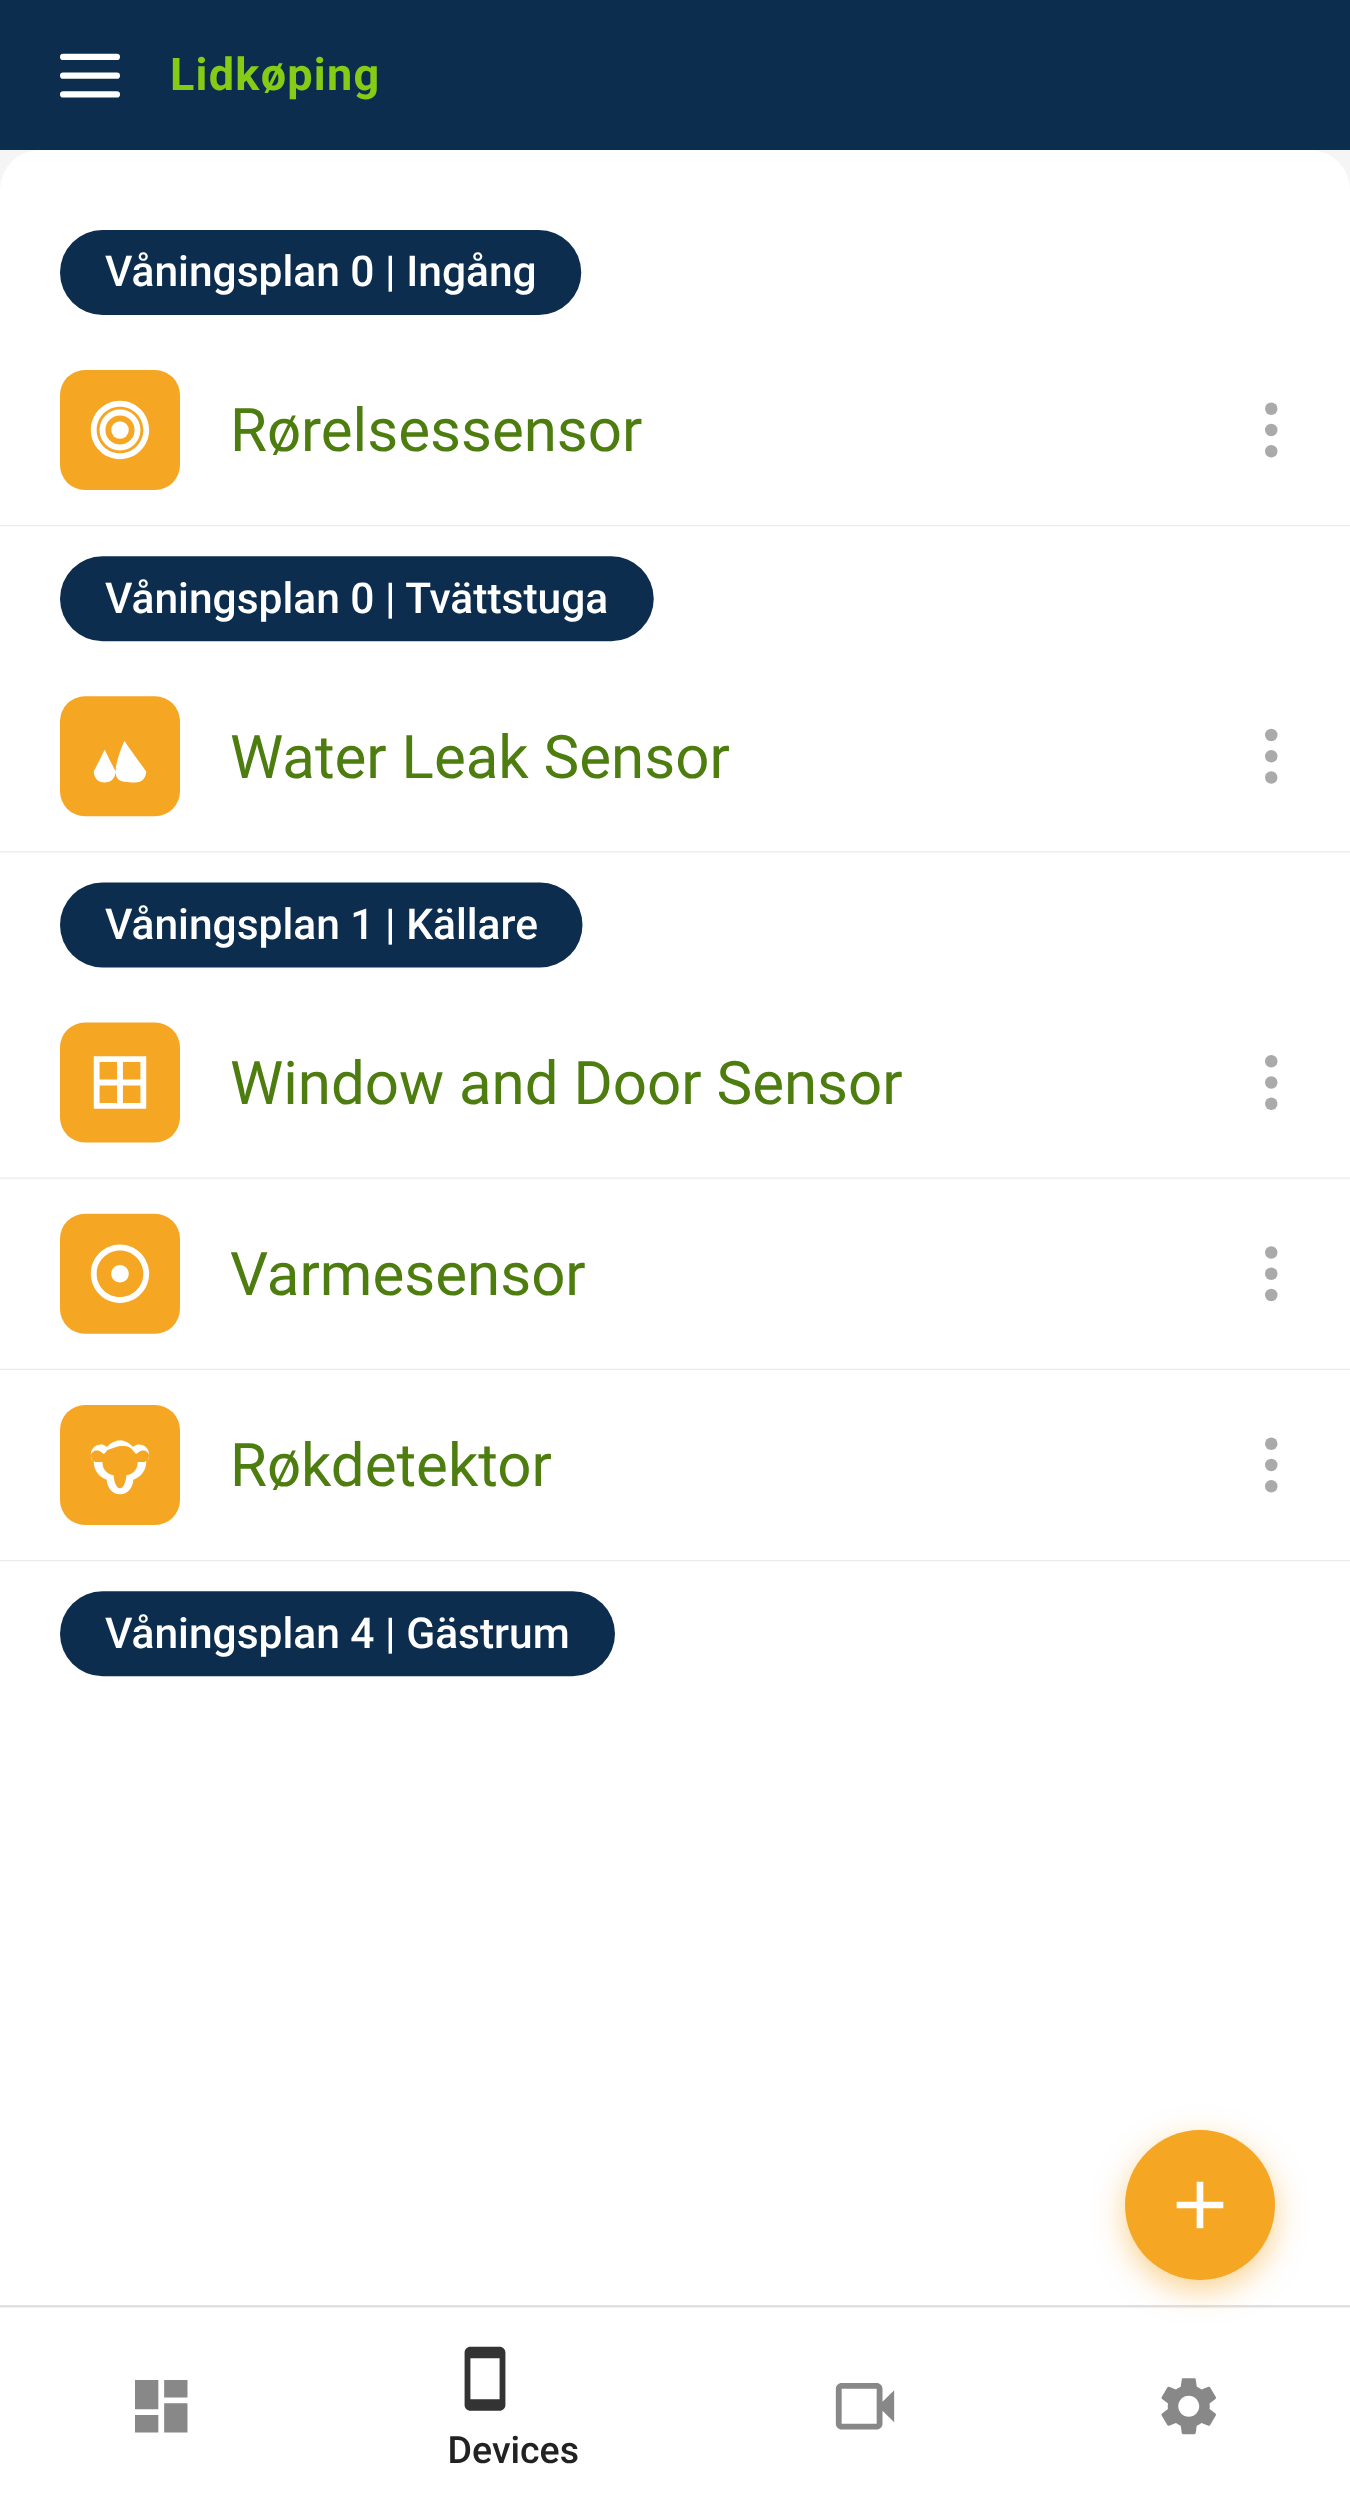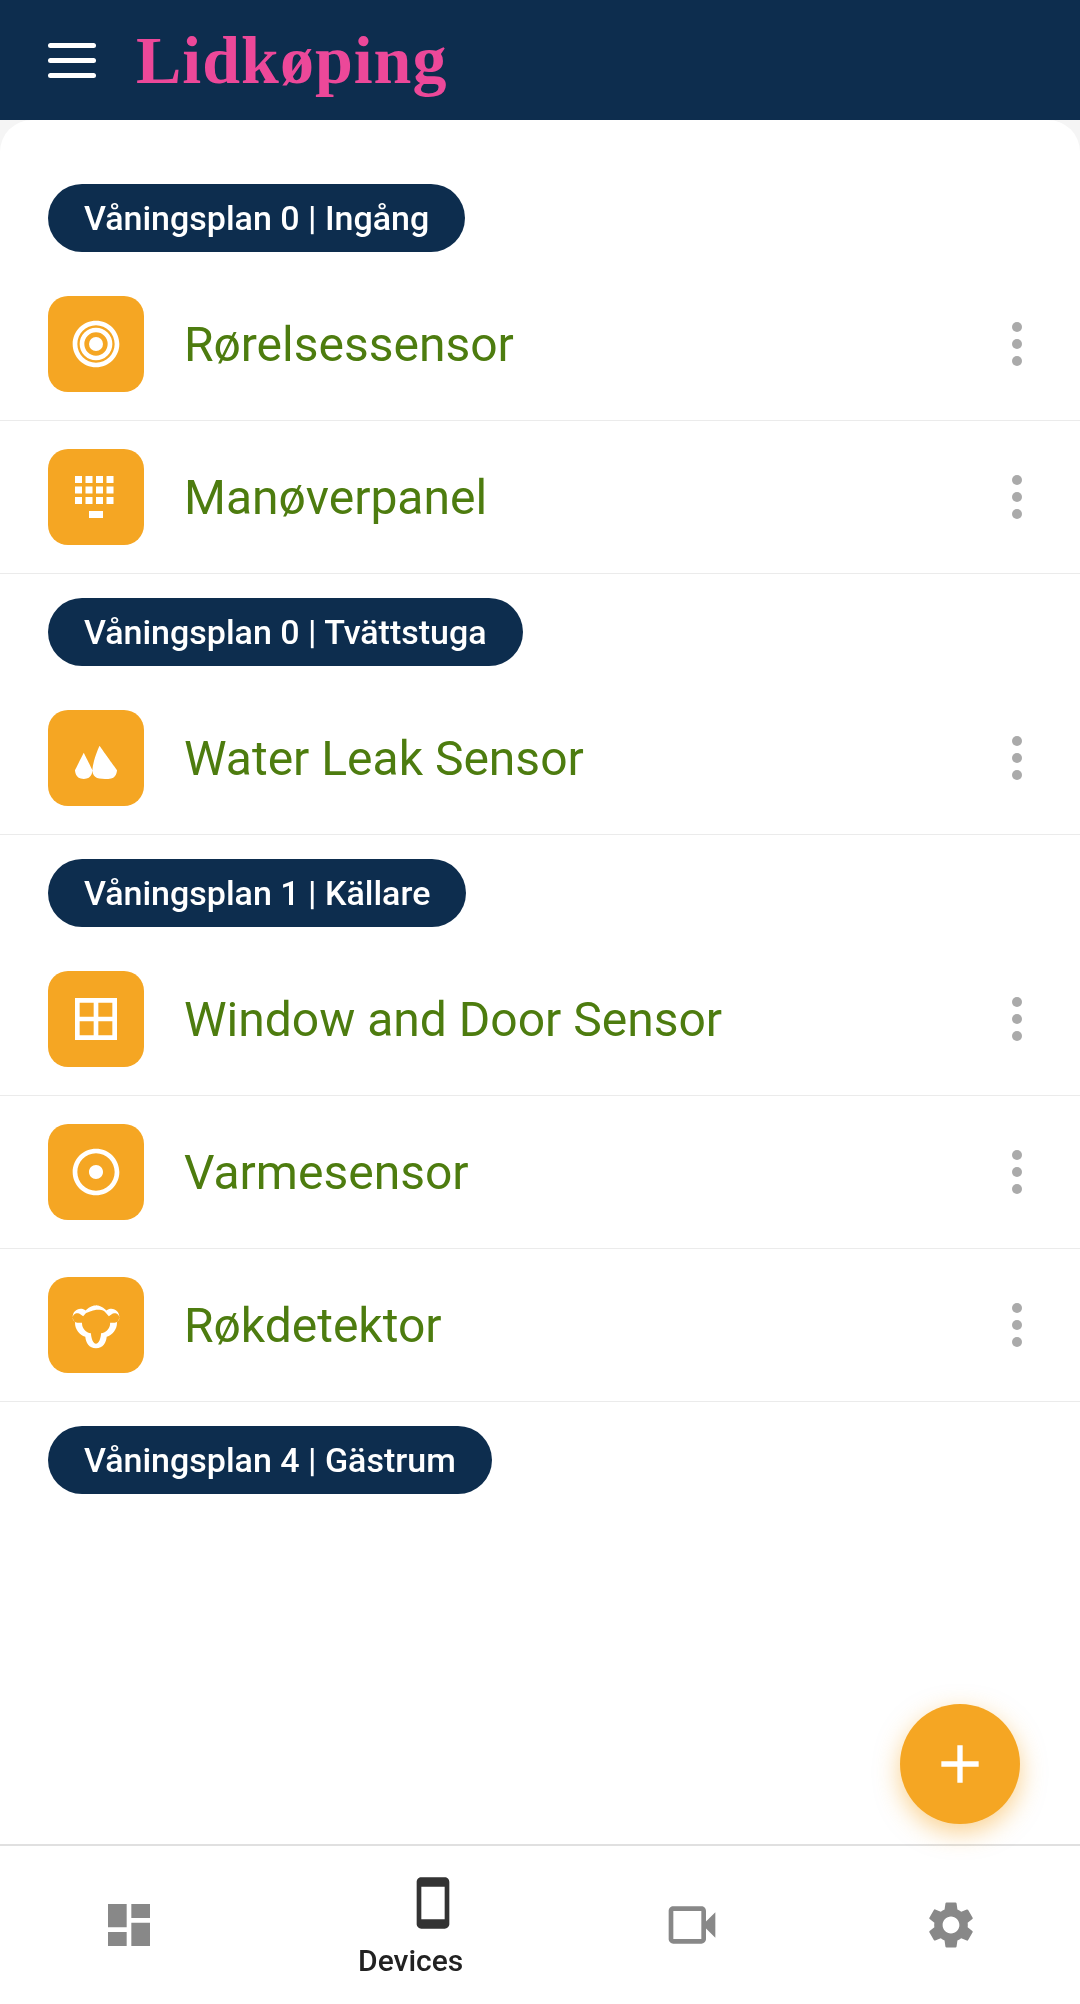--- a/index.html
+++ b/index.html
@@ -30,25 +30,24 @@
       cursor: pointer;
     }
     .hamburger-icon span {
       display: block;
       width: 48px;
       height: 5px;
       background: white;
       border-radius: 3px;
     }
     .header-title {
-      color: #ec4899;
-      font-size: 68px;
+      color: #84cc16;
+      font-size: 36px;
       font-weight: 700;
       letter-spacing: 1px;
-      font-family: Liberation Serif, serif;
     }
 
     
     .content {
       background: white;
       border-radius: 32px 32px 0 0;
       min-height: calc(2004px - 120px - 160px);
       padding: 40px 0 40px 0;
       position: relative;
     }
@@ -128,21 +127,21 @@
       height: 160px;
       background: white;
       border-top: 2px solid #e0e0e0;
       display: flex;
       align-items: center;
       justify-content: space-around;
     }
     .nav-item {
       display: flex;
       flex-direction: column;
-      align-items: flex-end;
+      align-items: flex-start;
       gap: 10px;
       cursor: pointer;
       padding: 10px 20px;
     }
     .nav-icon {
       width: 60px;
       height: 60px;
       display: flex;
       align-items: center;
       justify-content: center;
@@ -205,32 +204,20 @@
             <path d="M12 2C6.48 2 2 6.48 2 12s4.48 10 10 10 10-4.48 10-10S17.52 2 12 2zm0 18c-4.42 0-8-3.58-8-8s3.58-8 8-8 8 3.58 8 8-3.58 8-8 8z"></path>
             <circle cx="12" cy="12" r="6" fill="none" stroke="white" stroke-width="2"></circle>
           </svg>
         </div>
         <div class="device-name">Rørelsessensor</div>
         <div class="more-icon">
           <span></span>
           <span></span>
           <span></span>
         </div>
-      </div><div class="device-item">
-        <div class="device-icon-wrap">
-          <svg viewBox="0 0 24 24" fill="white" xmlns="http://www.w3.org/2000/svg">
-            <path d="M3 3h3v3H3zm0 4.5h3v3H3zm0 4.5h3v3H3zM7.5 3h3v3h-3zm0 4.5h3v3h-3zm0 4.5h3v3h-3zM12 3h3v3h-3zm0 4.5h3v3H12zm0 4.5h3v3H12zm4.5 0h3v3h-3zm0-4.5h3v3h-3zm0-4.5h3v3h-3zM9 18h6v3H9z"></path>
-          </svg>
-        </div>
-        <div class="device-name">Manøverpanel</div>
-        <div class="more-icon">
-          <span></span>
-          <span></span>
-          <span></span>
-        </div>
       </div><div class="zone-badge">Våningsplan 0 | Tvättstuga</div><div class="device-item">
         <div class="device-icon-wrap">
           <svg viewBox="0 0 24 24" fill="white" xmlns="http://www.w3.org/2000/svg">
             <path d="M3 17.25C3 17.25 3 21 6.75 21s3.75-3.75 3.75-3.75-3.75-7.5-3.75-7.5S3 17.25 3 17.25zM13.5 6.75C13.5 6.75 10.5 13.5 10.5 17.25S13.5 21 17.25 21 21 17.25 21 17.25 13.5 6.75 13.5 6.75z"></path>
           </svg>
         </div>
         <div class="device-name">Water Leak Sensor</div>
         <div class="more-icon">
           <span></span>
           <span></span>

